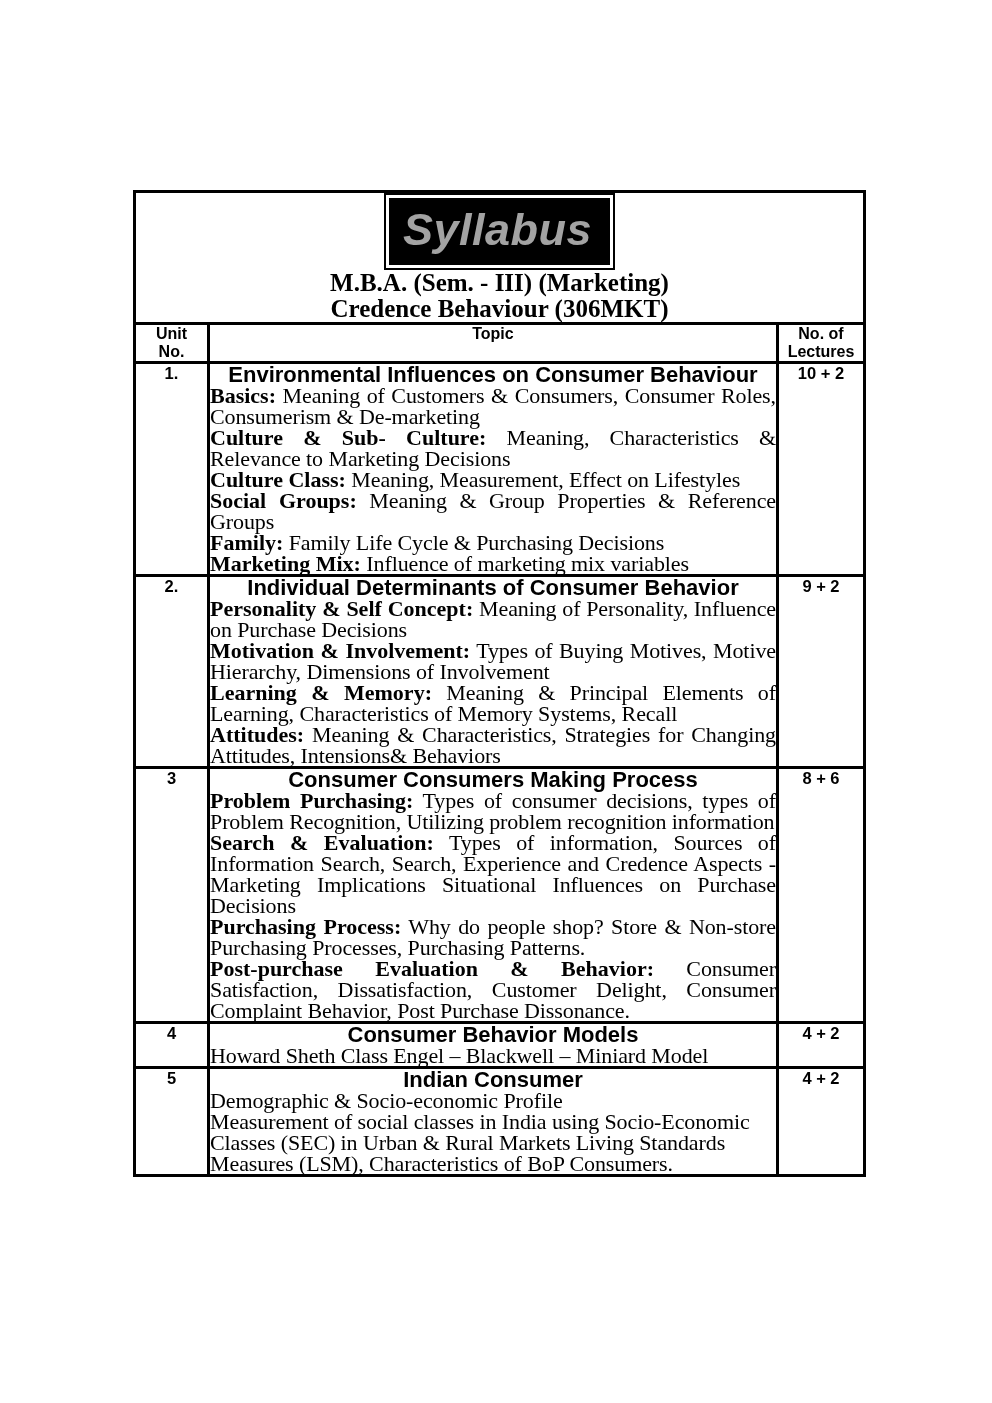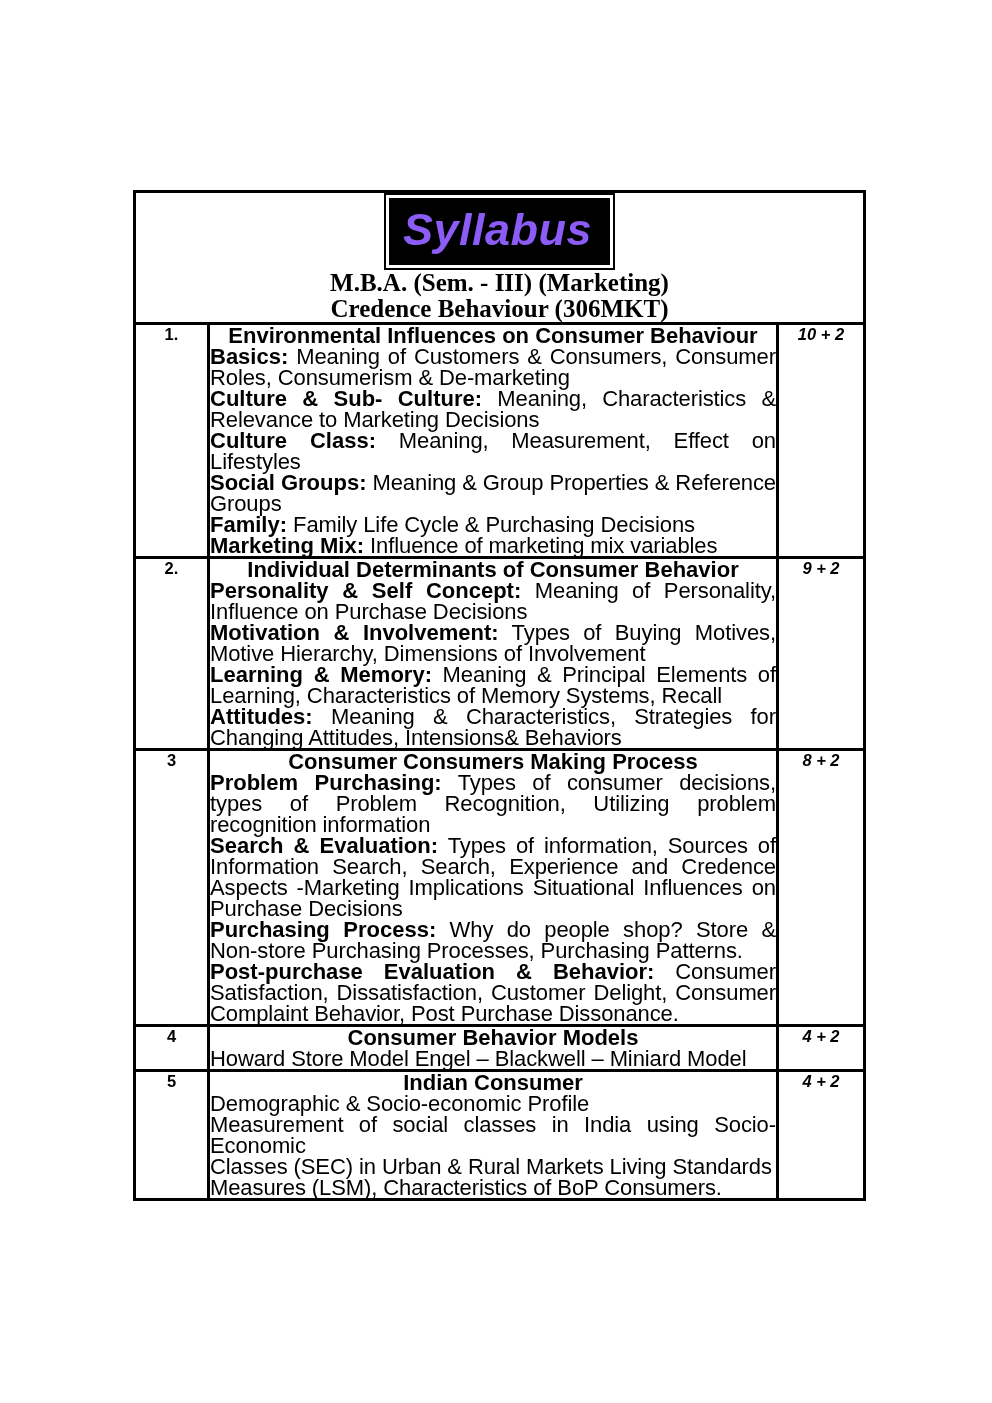--- a/index.html
+++ b/index.html
@@ -38,21 +38,21 @@
     padding: 6px 0 3px 0;
   }
   .logo-outer {
     display: inline-block;
     border: 2px solid #000000;
     padding: 3px;
     background: #ffffff;
   }
   .logo-inner {
     background: #000000;
-    color: #8b5cf6;
+    color: #a3a3a3;
     font-style: italic;
     font-weight: bold;
     font-size: 45px;
     line-height: 1.0;
     padding: 9px 18px 13px 14px;
     letter-spacing: 0.5px;
   }
   .title-line {
     font-weight: bold;
     font-size: 25px;
@@ -83,28 +83,28 @@
   .unit-title {
     font-weight: bold;
     text-align: center;
     line-height: 21px;
   }
   p.item {
     margin: 0;
     text-align: justify;
     line-height: 21px;
     letter-spacing: -0.1px;
+    font-family: Liberation Serif, serif;
   }
   p.item b { letter-spacing: 0; }
   td.lect {
     font-weight: bold;
     font-size: 16.5px;
     text-align: center;
     padding-top: 2px;
-    font-style: italic;
   }
 </style>
 </head>
 <body>
 
 <div class="page">
   <table class="doc">
     <colgroup>
       <col style="width:74px">
       <col>
@@ -112,20 +112,27 @@
     </colgroup>
     <tbody>
       <tr>
         <td colspan="3" class="title-cell">
           <div class="logo-outer">
             <div class="logo-inner">Syllabus</div>
           </div>
           <div class="title-line">M.B.A. (Sem. - III) (Marketing)</div>
           <div class="title-line">Credence Behaviour (306MKT)</div>
         </td>
+      </tr>
+      <tr>
+        <th class="head">Unit
+No.</th>
+        <th class="head">Topic</th>
+        <th class="head">No. of
+Lectures</th>
       </tr>
     </tbody>
     <tbody id="units-body">
         <tr>
           <td class="unit-no">1.</td>
           <td class="topic">
             <div class="unit-title">Environmental Influences on Consumer Behaviour</div>
             <p class="item"><b>Basics:</b> Meaning of Customers &amp; Consumers, Consumer Roles, Consumerism &amp; De-marketing</p>
             <p class="item"><b>Culture &amp; Sub- Culture:</b> Meaning, Characteristics &amp; Relevance to Marketing Decisions</p>
             <p class="item"><b>Culture Class:</b> Meaning, Measurement, Effect on Lifestyles</p>
@@ -148,27 +155,27 @@
         </tr>
         <tr>
           <td class="unit-no">3</td>
           <td class="topic">
             <div class="unit-title">Consumer Consumers Making Process</div>
             <p class="item"><b>Problem Purchasing:</b> Types of consumer decisions, types of Problem Recognition, Utilizing problem recognition information</p>
             <p class="item"><b>Search &amp; Evaluation:</b> Types of information, Sources of Information Search, Search, Experience and Credence Aspects -Marketing Implications Situational Influences on Purchase Decisions</p>
             <p class="item"><b>Purchasing Process:</b> Why do people shop? Store &amp; Non-store Purchasing Processes, Purchasing Patterns.</p>
             <p class="item"><b>Post-purchase Evaluation &amp; Behavior:</b> Consumer Satisfaction, Dissatisfaction, Customer Delight, Consumer Complaint Behavior, Post Purchase Dissonance.</p>
           </td>
-          <td class="lect">8 + 2</td>
+          <td class="lect">8 + 6</td>
         </tr>
         <tr>
           <td class="unit-no">4</td>
           <td class="topic">
             <div class="unit-title">Consumer Behavior Models</div>
-            <p class="item">Howard Store Model Engel – Blackwell – Miniard Model</p>
+            <p class="item">Howard Sheth Class Engel – Blackwell – Miniard Model</p>
           </td>
           <td class="lect">4 + 2</td>
         </tr>
         <tr>
           <td class="unit-no">5</td>
           <td class="topic">
             <div class="unit-title">Indian Consumer</div>
             <p class="item">Demographic &amp; Socio-economic Profile</p>
             <p class="item">Measurement of social classes in India using Socio-Economic</p>
             <p class="item">Classes (SEC) in Urban &amp; Rural Markets Living Standards</p>

